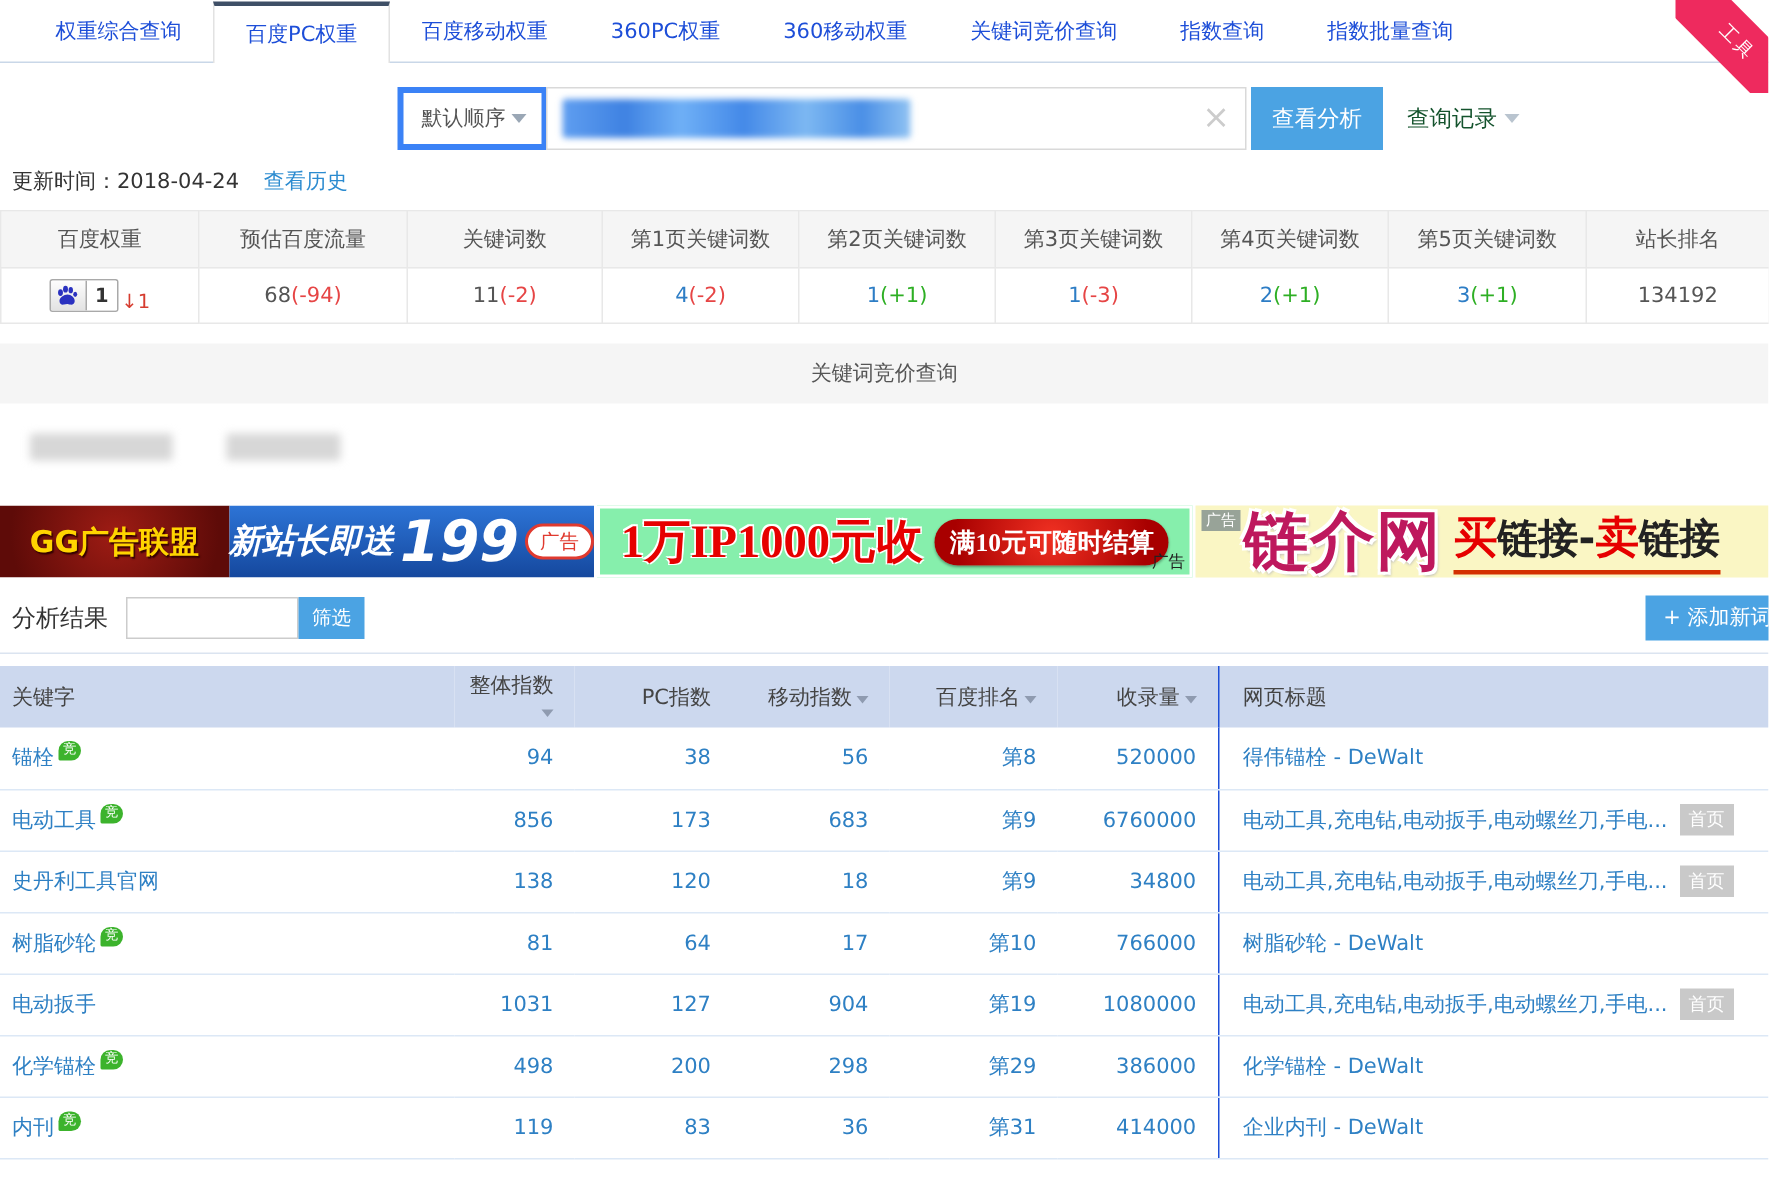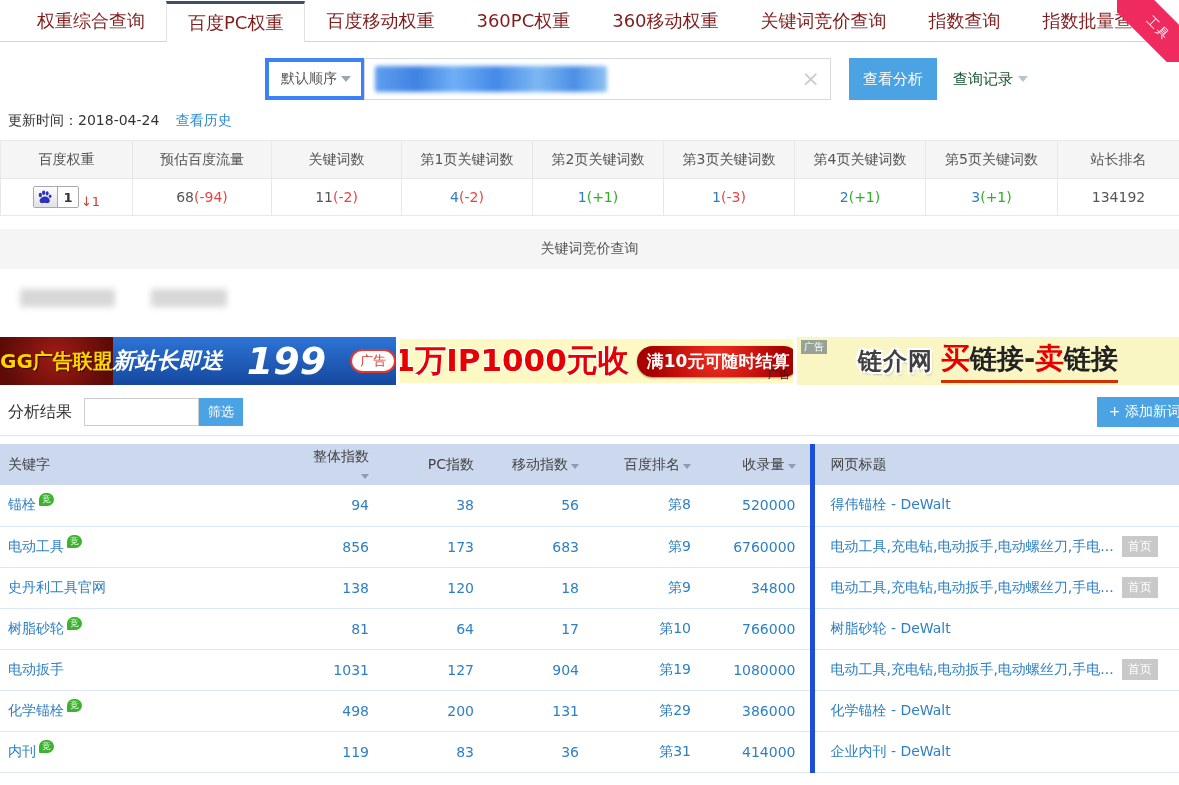--- a/index.html
+++ b/index.html
@@ -2,41 +2,41 @@
 <html><head>
 <meta charset="utf-8">
 <style>
   * { margin:0; padding:0; box-sizing:border-box; }
   html,body { width:1179px; height:785px; overflow:hidden; background:#fff;
     font-family:"DejaVu Sans","Liberation Sans",sans-serif; }
 
   
   .tabbar { position:relative; display:flex; align-items:flex-end; height:42px;
     border-bottom:1px solid #c9d7e8; padding-left:16px; }
-  .tab { padding:0 21px; line-height:40px; font-size:18px; color:#7f1d1d; cursor:pointer; white-space:nowrap; }
+  .tab { padding:0 21px; line-height:40px; font-size:14px; color:#1d4ed8; cursor:pointer; white-space:nowrap; }
   .tab.active { background:#fff; border:1px solid #e2e2e2; border-top:3px solid #3e4f66;
     border-bottom:0; line-height:38px; margin-bottom:-1px; z-index:2; }
   .ribbon-wrap { position:absolute; top:0; right:0; width:62px; height:62px; overflow:hidden; z-index:5; }
   .ribbon { position:absolute; top:11px; right:-34px; width:110px; padding:9px 0;
     background:#ee2a5e; color:#fff; font-size:12px; text-align:center;
     transform:rotate(45deg); letter-spacing:2px; }
 
   
   .search-row { display:flex; align-items:center; margin:16px 0 0 265px; height:42px; }
   .sort-box { width:100px; height:42px; border:4px solid #3b82f6; display:flex; align-items:center;
     justify-content:space-between; padding:0 10px 0 12px; font-size:14px; color:#555; cursor:pointer; }
   .caret { width:0; height:0; border-left:5px solid transparent; border-right:5px solid transparent;
     border-top:6px solid #9aa7b5; display:inline-block; }
   .q-input { position:relative; width:467px; height:42px; border:1px solid #d9d9d9; margin-left:-1px;
     background:#fff; display:flex; align-items:center; }
   .redact-blue { margin-left:10px; width:232px; height:26px; border-radius:2px;
     background:linear-gradient(90deg,#5f9ef0 0%,#3f82e2 18%,#6fb0f6 34%,#4489e8 52%,#7db8f2 70%,#4a8fe6 86%,#8fc2f2 100%);
     filter:blur(2px); }
   .clear-x { position:absolute; right:10px; color:#ccc; font-size:22px; line-height:1; cursor:pointer; }
-  .btn-analyze { width:88px; height:42px; margin-left:18px; background:#4ba3e3; color:#fff;
+  .btn-analyze { width:88px; height:42px; margin-left:3px; background:#4ba3e3; color:#fff;
     border:0; font-size:15px; cursor:pointer; font-family:inherit; }
   .history-link { margin-left:16px; color:#14532d; font-size:15px; cursor:pointer; display:flex; align-items:center; gap:5px; }
   .history-link .caret { border-top-color:#b9c4cf; }
 
   
   .update-bar { margin:12px 0 10px 8px; font-size:14px; color:#333; }
   .update-bar a { color:#2b8bd0; text-decoration:none; margin-left:12px; cursor:pointer; }
 
   
   table.stats { width:1179px; border-collapse:collapse; table-layout:fixed; }
@@ -65,37 +65,37 @@
   .rg1 { width:95px; } .rg2 { width:76px; }
 
   
   .ads-row { margin-top:10px; display:flex; gap:2px; height:48px; }
   .ad { position:relative; height:48px; overflow:hidden; cursor:pointer; }
   .ad1 { width:396px; display:flex; }
   .ad1-left { width:155px; background:radial-gradient(circle at 50% 40%,#9e1c14,#5e0b08 85%);
     display:flex; align-items:center; justify-content:center; }
   .ad1-brand { color:#ffd400; font-size:20px; font-weight:bold; text-shadow:1px 1px 1px #300; white-space:nowrap; }
   .ad1-right { flex:1; background:linear-gradient(180deg,#2d74d6,#15489e); display:flex;
-    align-items:center; justify-content:center; gap:24px; }
+    align-items:center; justify-content:center; gap:4px; }
   .ad1-text { color:#fff; font-size:22px; font-weight:bold; font-style:italic; white-space:nowrap; }
   .ad1-amount { color:#fff; font-size:38px; font-weight:bold; font-style:italic; line-height:1; }
   .ad1-tag { background:#fff; border:2px solid #e03a2f; color:#e03a2f; font-size:13px;
     border-radius:12px; padding:1px 8px; white-space:nowrap; }
-  .ad2 { width:397px; background:#fef9c3; border:2px solid #fff; display:flex; align-items:center;
-    justify-content:center; gap:8px; }
+  .ad2 { width:397px; background:#86efac; border:2px solid #fff; display:flex; align-items:center;
+    justify-content:center; gap:8px;font-family:Liberation Serif, serif; }
   .ad2-text { color:#e60000; font-size:31px; font-weight:bold; white-space:nowrap;
     text-shadow:-1px -1px 0 #fff,1px -1px 0 #fff,-1px 1px 0 #fff,1px 1px 0 #fff; }
   .ad2-pill { background:radial-gradient(circle at 50% 35%,#f03022,#a80000 80%); color:#fff;
     font-size:17px; font-weight:bold; padding:4px 10px; border-radius:18px; white-space:nowrap;
     box-shadow:0 1px 2px rgba(0,0,0,.4); }
   .ad2-tag { position:absolute; right:3px; bottom:1px; font-size:11px; color:#222; }
   .ad3 { width:382px; background:#faf6c4; display:flex; align-items:center; justify-content:center; gap:8px; }
   .ad3-tag { position:absolute; left:4px; top:3px; background:#98a398; color:#fff; font-size:10px;
     padding:0 3px; }
-  .ad3-brand { color:#404040; font-size:24px; font-weight:bold; letter-spacing:1px; white-space:nowrap;
+  .ad3-brand { color:#be185d; font-size:43px; font-weight:bold; letter-spacing:1px; white-space:nowrap;
     text-shadow:-2px -2px 0 #fff,2px -2px 0 #fff,-2px 2px 0 #fff,2px 2px 0 #fff,2px 3px 2px #bbb; }
   .ad3-links { font-size:27px; font-weight:bold; color:#222; white-space:nowrap;
     border-bottom:3px solid #d43000; padding-bottom:1px; }
   .ad3-links .hot { color:#e60000; font-size:29px; }
 
   
   .filter-row { position:relative; margin:12px 0 0 8px; height:30px; display:flex; align-items:center; }
   .filter-label { font-size:16px; color:#333; }
   .filter-input { margin-left:12px; width:115px; height:28px; border:1px solid #ccc; outline:none;
     font-size:13px; padding:0 6px; font-family:inherit; }
@@ -105,21 +105,21 @@
     color:#fff; border:0; font-size:14px; cursor:pointer; white-space:nowrap; font-family:inherit; }
   .section-divider { margin-top:8px; border-top:1px solid #dbe4f0; }
 
   
   table.kwt { width:1179px; margin-top:8px; border-collapse:collapse; table-layout:fixed; }
   table.kwt th { background:#ccd8ee; height:41px; font-size:14px; font-weight:normal; color:#444; }
   table.kwt td { height:41px; font-size:14px; border-bottom:1px solid #dce8f6; color:#2e80c4; }
   .c-kw { text-align:left; padding-left:8px; }
   .c-num { text-align:right; padding-right:14px; }
   .c-title { text-align:left; padding-left:16px; }
-  td.c-title, th.c-title { border-left:5px solid #1d4ed8; }
+  td.c-title, th.c-title { border-left:1px solid #1d4ed8; }
   th.c-num .caret, th .sort-caret { width:0; height:0; border-left:4px solid transparent;
     border-right:4px solid transparent; border-top:5px solid #8f9bb0; display:inline-block; margin-left:3px; }
   a.kw-link, a.title-link { color:#2e80c4; text-decoration:none; cursor:pointer; }
   .bid-badge { display:inline-block; margin-left:3px; transform:translateY(-7px); background:#3cb32c;
     color:#fff; font-size:9px; line-height:1; padding:2px 3px; border-radius:7px 7px 7px 1px; }
   .home-badge { display:inline-block; margin-left:8px; background:#c9c9c9; color:#fff; font-size:12px;
     padding:2px 6px; vertical-align:1px; }
 </style>
 </head>
 <body>
@@ -331,21 +331,21 @@
     <td class="c-num">127</td>
     <td class="c-num">904</td>
     <td class="c-num">第19</td>
     <td class="c-num">1080000</td>
     <td class="c-title"><a class="title-link">电动工具,充电钻,电动扳手,电动螺丝刀,手电...</a><span class="home-badge">首页</span></td>
   </tr>
   <tr>
     <td class="c-kw"><a class="kw-link">化学锚栓</a><span class="bid-badge">竞</span></td>
     <td class="c-num">498</td>
     <td class="c-num">200</td>
-    <td class="c-num">131</td>
+    <td class="c-num">298</td>
     <td class="c-num">第29</td>
     <td class="c-num">386000</td>
     <td class="c-title"><a class="title-link">化学锚栓 - DeWalt</a></td>
   </tr>
   <tr>
     <td class="c-kw"><a class="kw-link">内刊</a><span class="bid-badge">竞</span></td>
     <td class="c-num">119</td>
     <td class="c-num">83</td>
     <td class="c-num">36</td>
     <td class="c-num">第31</td>

